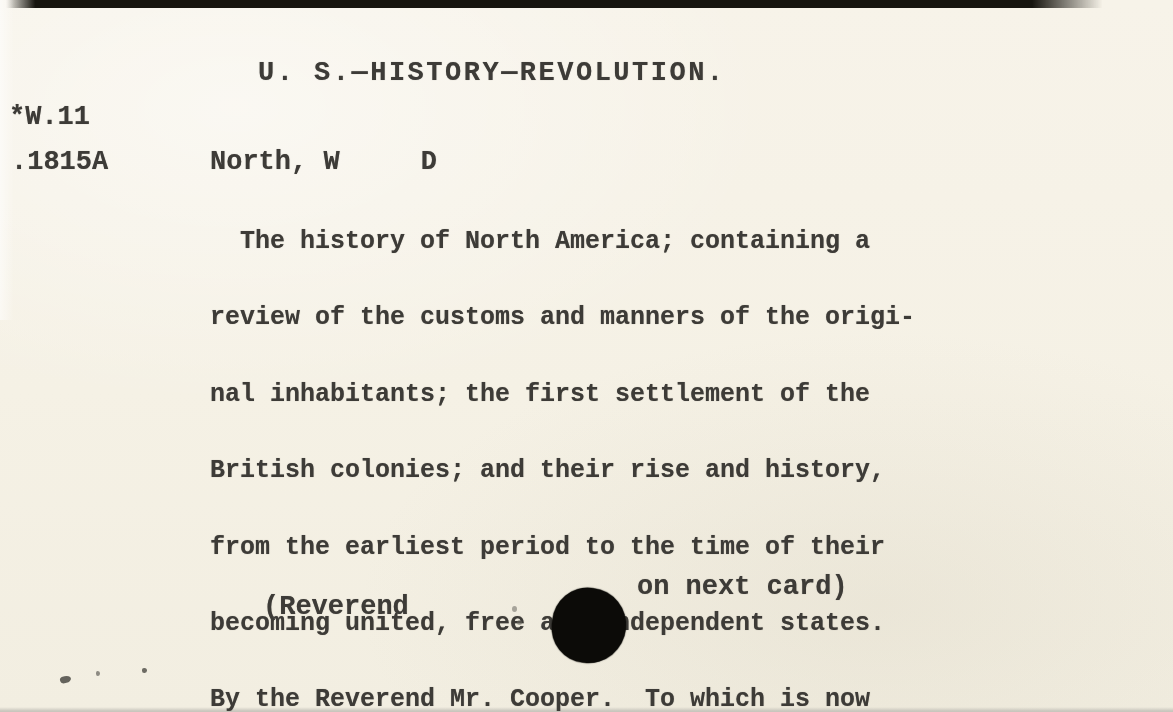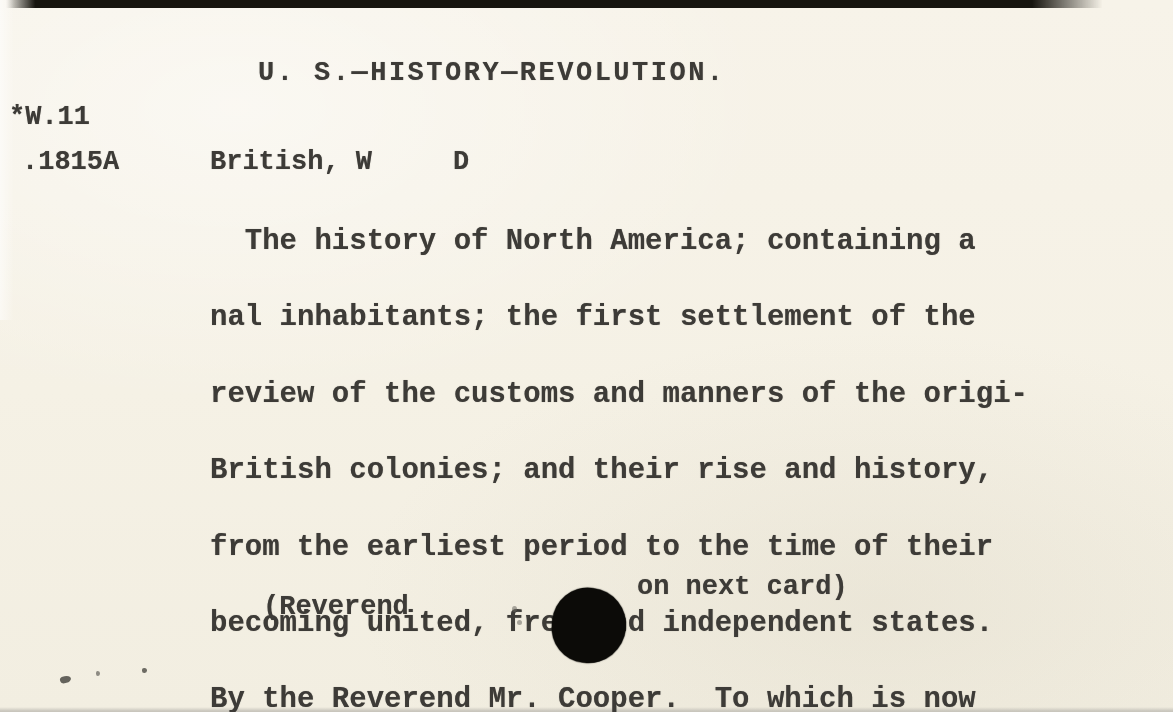--- a/index.html
+++ b/index.html
@@ -40,30 +40,30 @@
     position:absolute;
     white-space:pre;
     font-weight:700;
     font-size:27px;
     line-height:1.2;
     color:var(--ink);
     text-shadow:0 0 0.8px rgba(61,59,55,0.55);
   }
   .heading{left:258px;top:57px;letter-spacing:2.5px;}
   .callnum-1{left:9px;top:101px;}
-  .callnum-2{left:22px;top:146px;}
+  .callnum-2{left:11px;top:146px;}
   .author{left:210px;top:146px;}
   .body-block{
     position:absolute;left:210px;top:186px;
     white-space:pre;
   }
   .body-block .type-line{
     white-space:pre;
     font-weight:700;
-    font-size:29px;
+    font-size:25px;
     line-height:40.4px;
     text-shadow:0 0 0.8px rgba(61,59,55,0.55);
   }
   .cont-prefix{left:263px;top:591px;}
   .cont-suffix{left:637px;top:557px;margin-top:14px;}
   .punch-hole{
     position:absolute;left:552px;top:588px;width:74px;height:75px;
     background:var(--punch-hole);
     border-radius:49% 51% 52% 48%;
     transform:rotate(6deg);
@@ -86,26 +86,26 @@
 <div class="card">
   <div class="edge-top"></div>
   <div class="edge-bottom"></div>
   <div class="edge-left"></div>
 
   <div class="type heading">U. S.—HISTORY—REVOLUTION.</div>
 
   <div class="type callnum-1">*W.11</div>
   <div class="type callnum-2">.1815A</div>
 
-  <div class="type author">British, W     D</div>
+  <div class="type author">North, W     D</div>
 
   <div class="body-block">
     <div class="type-line">  The history of North America; containing a</div>
+    <div class="type-line">review of the customs and manners of the origi-</div>
     <div class="type-line">nal inhabitants; the first settlement of the</div>
-    <div class="type-line">review of the customs and manners of the origi-</div>
     <div class="type-line">British colonies; and their rise and history,</div>
     <div class="type-line">from the earliest period to the time of their</div>
     <div class="type-line">becoming united, free and independent states.</div>
     <div class="type-line">By the Reverend Mr. Cooper.  To which is now</div>
     
     
     
   </div>
 
   <div class="type cont-prefix">(Reverend</div>

